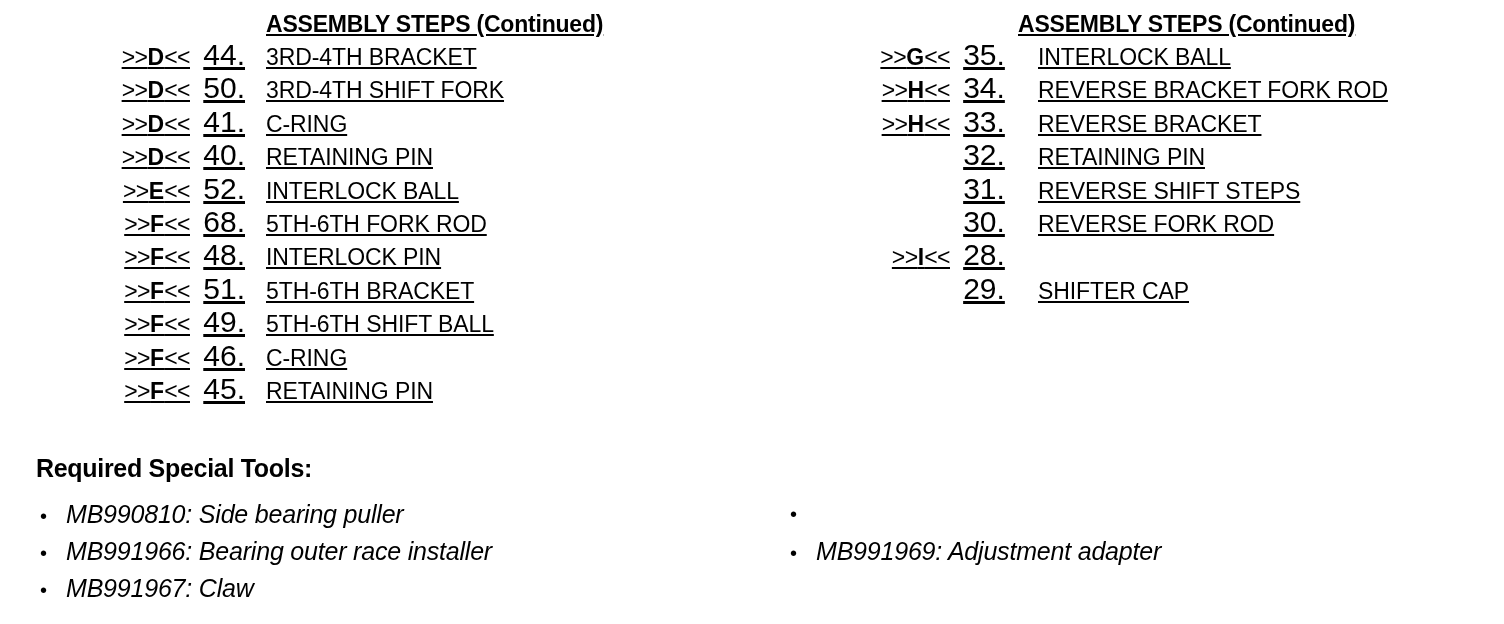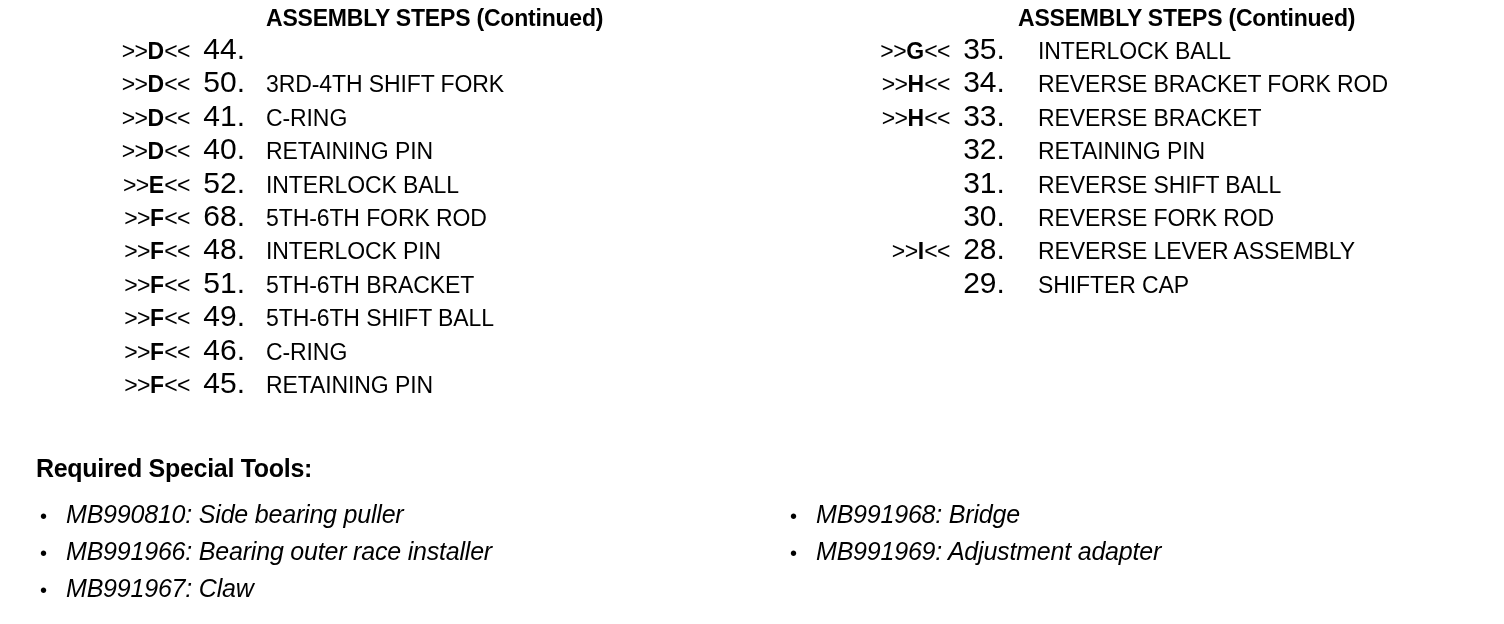--- a/index.html
+++ b/index.html
@@ -19,21 +19,22 @@
   }
 
   .page {
     position: absolute;
     inset: 0;
   }
 
   
   .steps-col {
     position: absolute;
-    top: 4px;
+    top: 10px;
+    text-decoration: underline;
   }
   .steps-col.left  { left: 0px;   width: 760px; }
   .steps-col.right { left: 820px; width: 684px; }
 
   .col-header {
     font-weight: bold;
     font-size: 23px;
     line-height: 28px;
     white-space: nowrap;
     letter-spacing: -0.2px;
@@ -146,20 +147,21 @@
 <body>
 
 <div class="page">
 
   <div class="steps-col left">
     <div class="col-header">ASSEMBLY STEPS (Continued)</div>
     <ul class="steps-list" id="list-left">
         <li class="step-row">
           <span class="step-marker"><span>&gt;&gt;</span><span class="mk-letter">D</span><span>&lt;&lt;</span></span>
           <span class="step-number">44.</span>
+          <span class="step-desc">3RD-4TH BRACKET</span>
         </li>
         <li class="step-row">
           <span class="step-marker"><span>&gt;&gt;</span><span class="mk-letter">D</span><span>&lt;&lt;</span></span>
           <span class="step-number">50.</span>
           <span class="step-desc">3RD-4TH SHIFT FORK</span>
         </li>
         <li class="step-row">
           <span class="step-marker"><span>&gt;&gt;</span><span class="mk-letter">D</span><span>&lt;&lt;</span></span>
           <span class="step-number">41.</span>
           <span class="step-desc">C-RING</span>
@@ -226,31 +228,30 @@
           <span class="step-desc">REVERSE BRACKET</span>
         </li>
         <li class="step-row">
           <span class="step-marker"></span>
           <span class="step-number">32.</span>
           <span class="step-desc">RETAINING PIN</span>
         </li>
         <li class="step-row">
           <span class="step-marker"></span>
           <span class="step-number">31.</span>
-          <span class="step-desc">REVERSE SHIFT BALL</span>
+          <span class="step-desc">REVERSE SHIFT STEPS</span>
         </li>
         <li class="step-row">
           <span class="step-marker"></span>
           <span class="step-number">30.</span>
           <span class="step-desc">REVERSE FORK ROD</span>
         </li>
         <li class="step-row">
           <span class="step-marker"><span>&gt;&gt;</span><span class="mk-letter">I</span><span>&lt;&lt;</span></span>
           <span class="step-number">28.</span>
-          <span class="step-desc">REVERSE LEVER ASSEMBLY</span>
         </li>
         <li class="step-row">
           <span class="step-marker"></span>
           <span class="step-number">29.</span>
           <span class="step-desc">SHIFTER CAP</span>
         </li>
       </ul>
   </div>
 
   <div class="tools-section">
@@ -266,21 +267,20 @@
             <span class="tool-text">MB991966: Bearing outer race installer</span>
           </li>
           <li class="tool-item">
             <span class="tool-bullet">•</span>
             <span class="tool-text">MB991967: Claw</span>
           </li>
         </ul>
       <ul class="tools-list right" id="tools-right">
           <li class="tool-item">
             <span class="tool-bullet">•</span>
-            <span class="tool-text">MB991968: Bridge</span>
           </li>
           <li class="tool-item">
             <span class="tool-bullet">•</span>
             <span class="tool-text">MB991969: Adjustment adapter</span>
           </li>
         </ul>
     </div>
   </div>
 
 </div>

